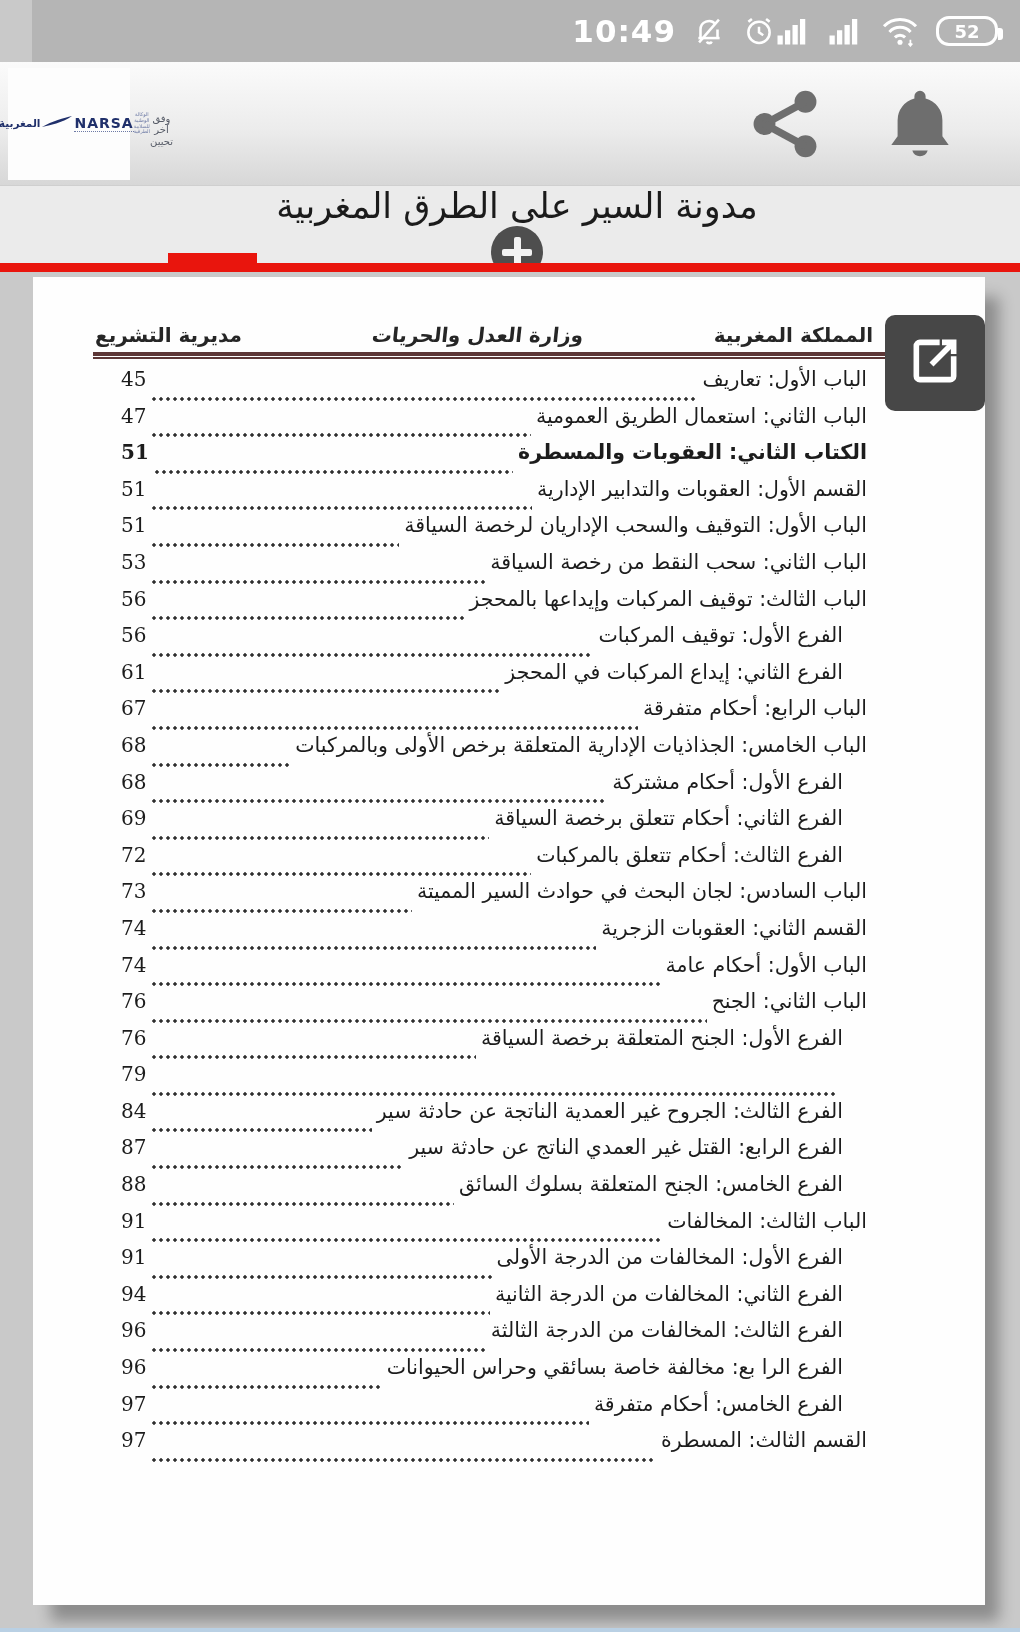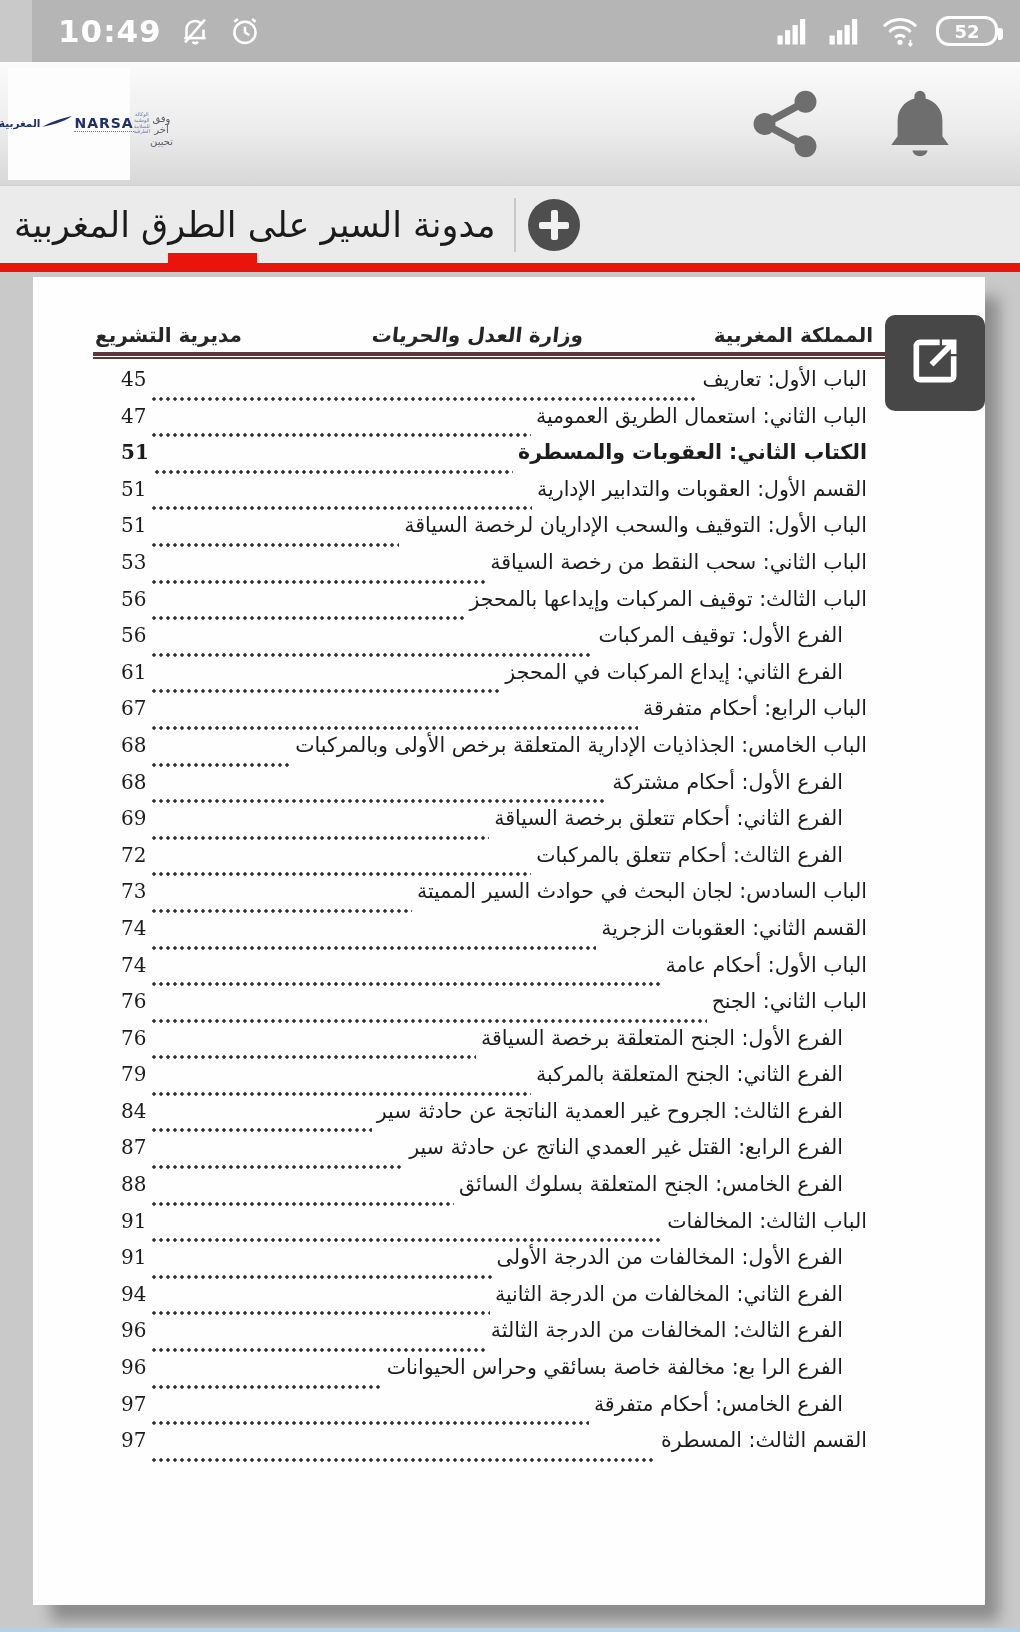--- a/index.html
+++ b/index.html
@@ -9,21 +9,21 @@
     background: #c9c9c9;
     position: relative;
   }
 
   
   .status-bar {
     height: 62px;
     background: #b5b5b5;
     display: flex;
     align-items: center;
-    justify-content: space-between;
+    justify-content: flex-end;
     padding: 0 22px 0 26px;
     color: #ffffff;
     margin-left: 32px;
   }
   .sb-left, .sb-right { display: flex; align-items: center; gap: 16px; }
   .sb-time { font-size: 31px; font-weight: 600; letter-spacing: 1px; }
   .sb-icon svg { display: block; }
   .battery {
     border: 3px solid #ffffff;
     border-radius: 13px;
@@ -64,20 +64,21 @@
   .banner-actions { display: flex; align-items: center; gap: 52px; }
   .banner-actions svg { display: block; }
 
   
   .title-bar {
     height: 77px;
     background: #ebebeb;
     display: flex;
     align-items: center;
     padding-left: 14px;
+    flex-direction: column;
   }
   .tb-title { font-size: 35px; color: #1b1b1b; }
   .tb-divider { width: 2px; height: 54px; background: #c8c8c8; margin: 0 12px 0 18px; }
   .plus-btn {
     width: 52px; height: 52px; border-radius: 50%;
     background: #4e4e4e;
     position: relative;
     flex: 0 0 auto;
   }
   .plus-btn::before, .plus-btn::after {
@@ -371,21 +372,20 @@
     <span class="toc-label">الباب الثاني: الجنح</span>
     <span class="toc-dots"></span>
     <span class="toc-page">76</span>
   </div>
         <div class="toc-row indent">
     <span class="toc-label">الفرع الأول: الجنح المتعلقة برخصة السياقة</span>
     <span class="toc-dots"></span>
     <span class="toc-page">76</span>
   </div>
         <div class="toc-row indent">
-    <span class="toc-label">الفرع الثاني: الجنح المتعلقة بالمركبة</span>
     <span class="toc-dots"></span>
     <span class="toc-page">79</span>
   </div>
         <div class="toc-row indent">
     <span class="toc-label">الفرع الثالث: الجروح غير العمدية الناتجة عن حادثة سير</span>
     <span class="toc-dots"></span>
     <span class="toc-page">84</span>
   </div>
         <div class="toc-row indent">
     <span class="toc-label">الفرع الرابع: القتل غير العمدي الناتج عن حادثة سير</span>

